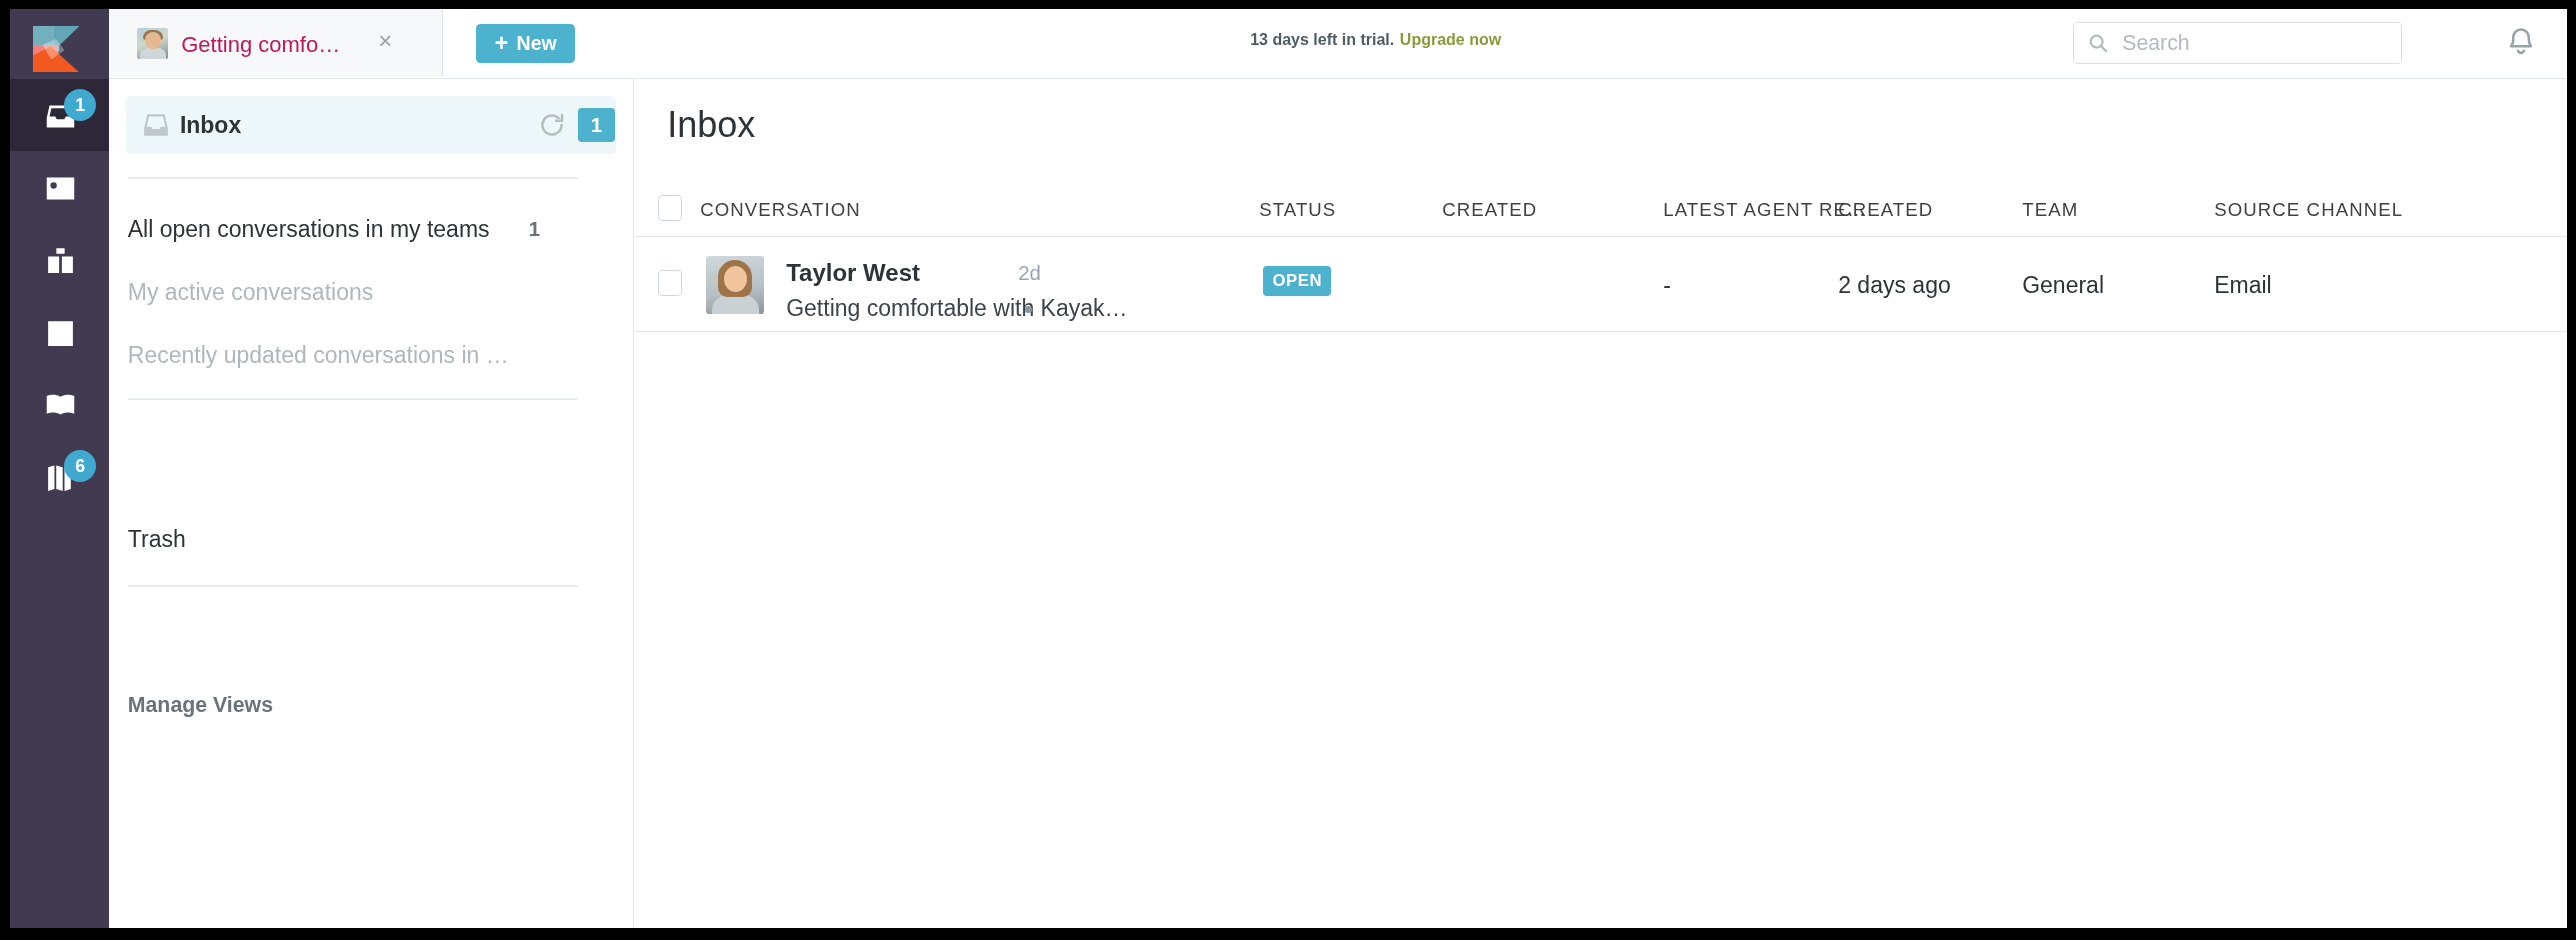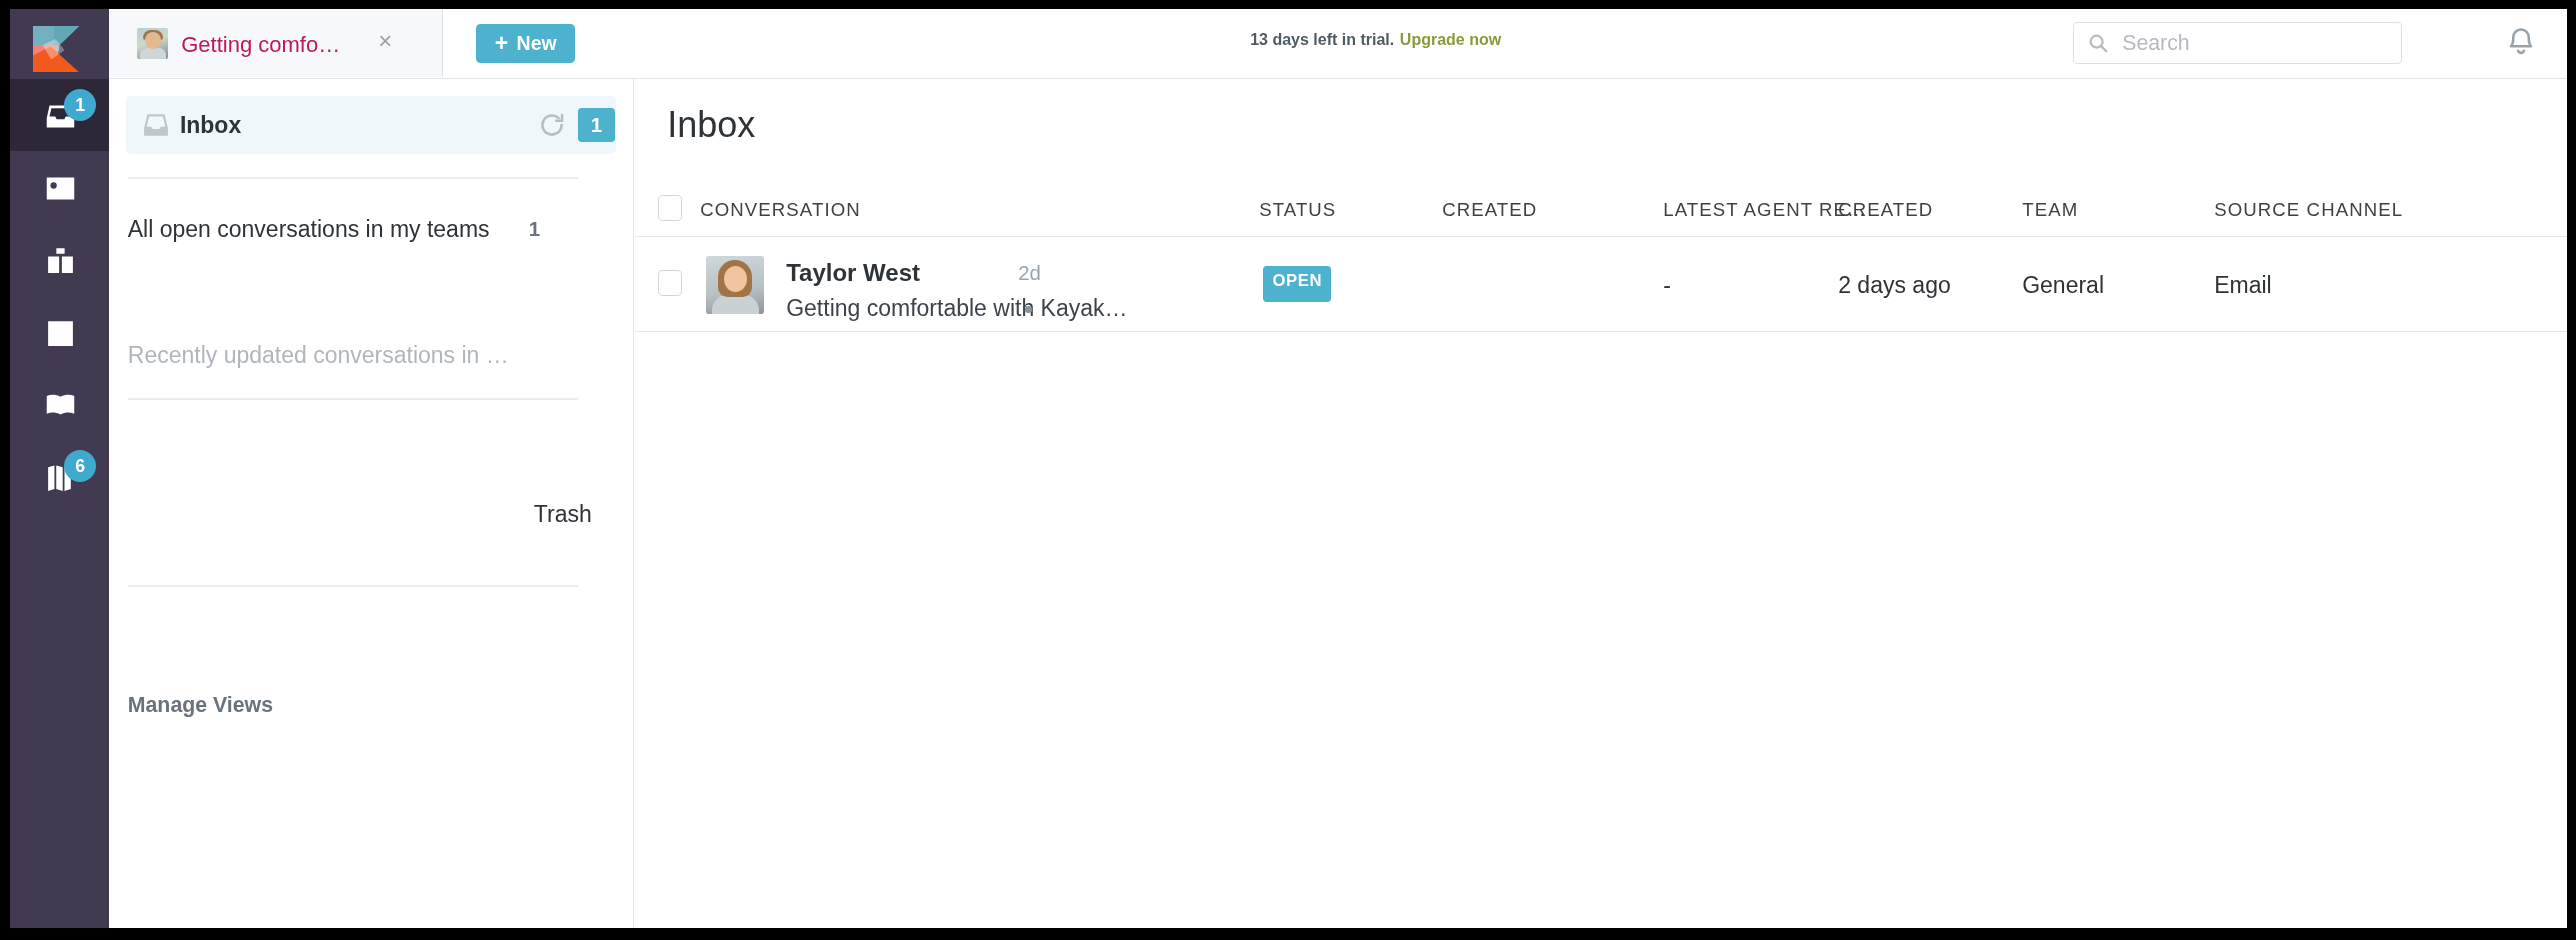--- a/index.html
+++ b/index.html
@@ -413,21 +413,21 @@
   #row-unread-dot {
     position: absolute;
     left: 390px; top: 69px;
     width: 6.5px; height: 6.5px;
     border-radius: 50%;
     background: #8c959c;
   }
   #row-status {
     position: absolute;
     left: 628px; top: 29px;
-    height: 36px;
+    height: 30px;
     padding: 0 9.3px;
     background: #4cb2ce;
     border-radius: 3.7px;
     color: #ffffff;
     font-size: 16.7px;
     font-weight: bold;
     letter-spacing: 0.6px;
     line-height: 30px;
   }
   .td {
@@ -566,29 +566,32 @@
       <span id="views-count">1</span>
     </div>
 
     <div class="views-divider" style="top:98px;"></div>
 
     <div class="view-item" style="top:137px;">
       <span>All open conversations in my teams</span>
       <span class="vi-count">1</span>
     </div>
 
+    <div class="view-item muted" style="top:200px;">
+      <span>My active conversations</span>
+    </div>
 
     <div class="view-item muted" style="top:263px;">
       <span>Recently updated conversations in …</span>
     </div>
 
     <div class="views-divider" style="top:319px;"></div>
 
 
-    <div class="view-item" style="top:422px;text-align:right;">
+    <div class="view-item" style="top:447px;">
       <span>Trash</span>
     </div>
 
     <div class="views-divider" style="top:506px;"></div>
 
     <div id="manage-views">Manage Views</div>
   </div>
 
   <div id="main">
 

